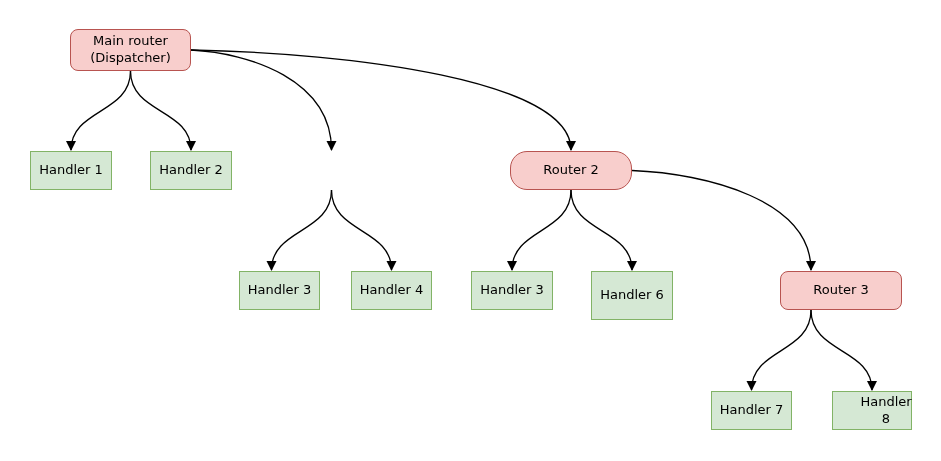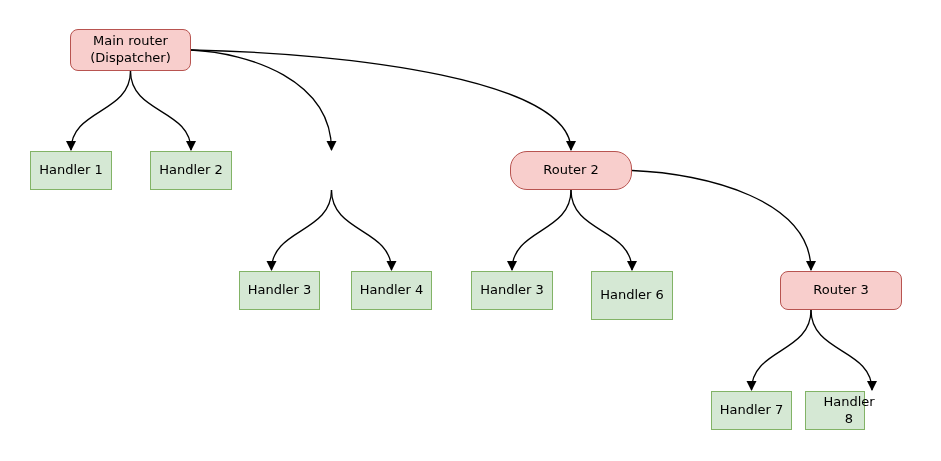--- a/index.html
+++ b/index.html
@@ -80,15 +80,15 @@
 (Dispatcher)</div>
   <div class="node handler" style="left: 30px; top: 151px; width: 82px; height: 39px;">Handler 1</div>
   <div class="node handler" style="left: 150px; top: 151px; width: 82px; height: 39px;">Handler 2</div>
   <div class="node router" style="left: 510px; top: 151px; width: 122px; height: 39px; border-radius: 17px;">Router 2</div>
   <div class="node handler" style="left: 231px; top: 271px; width: 81px; height: 39px; margin-left: 8px;">Handler 3</div>
   <div class="node handler" style="left: 351px; top: 271px; width: 81px; height: 39px;">Handler 4</div>
   <div class="node handler" style="left: 471px; top: 271px; width: 82px; height: 39px;">Handler 3</div>
   <div class="node handler" style="left: 591px; top: 271px; width: 82px; height: 49px;">Handler 6</div>
   <div class="node router" style="left: 780px; top: 271px; width: 122px; height: 39px;">Router 3</div>
   <div class="node handler" style="left: 711px; top: 391px; width: 81px; height: 39px;">Handler 7</div>
-  <div class="node handler" style="left: 805px; top: 391px; width: 60px; height: 39px; padding-left: 28px;">Handler 8</div>
+  <div class="node handler" style="left: 832px; top: 391px; width: 80px; height: 39px; padding-left: 28px;">Handler 8</div>
 
 </div>
 
 </body></html>

